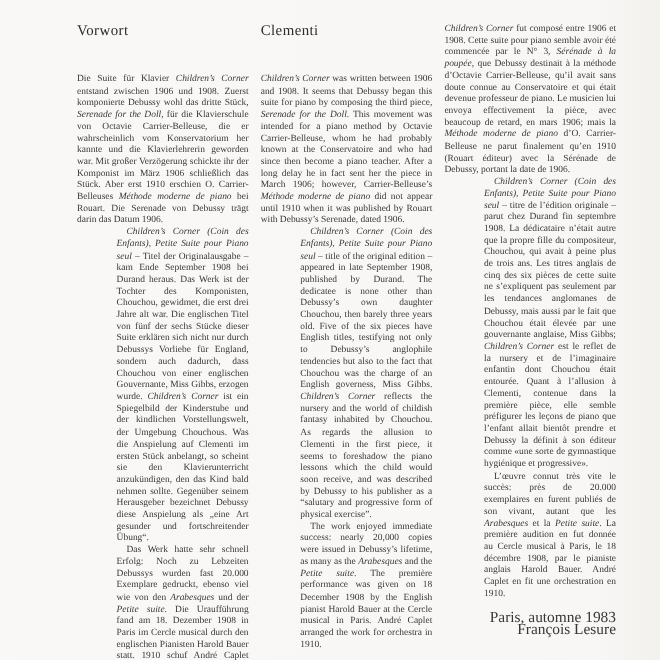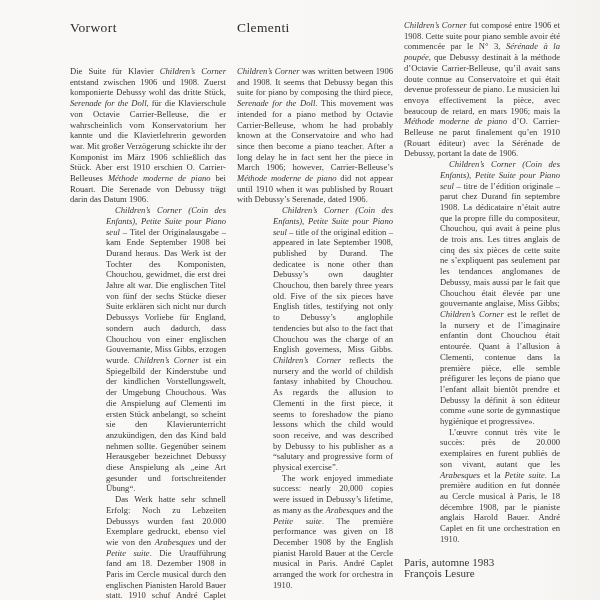--- a/index.html
+++ b/index.html
@@ -33,22 +33,23 @@
     margin: 0;
     font-size: 8.6px;
     line-height: 10.7px;
     text-align: justify;
     hyphens: auto;
     -webkit-hyphens: auto;
   }
   .para.indent { text-indent: 9px; margin-left: 36px; }
   .signoff {
     margin-top: 13px;
-    font-size: 11px;
+    font-size: 14px;
     line-height: 10.7px;
+    text-align: right;
   }
 </style>
 </head>
 <body>
 
 <div class="page">
   <div class="columns">
 
     <section class="column" lang="de">
       <h2 class="heading">Vorwort</h2>

